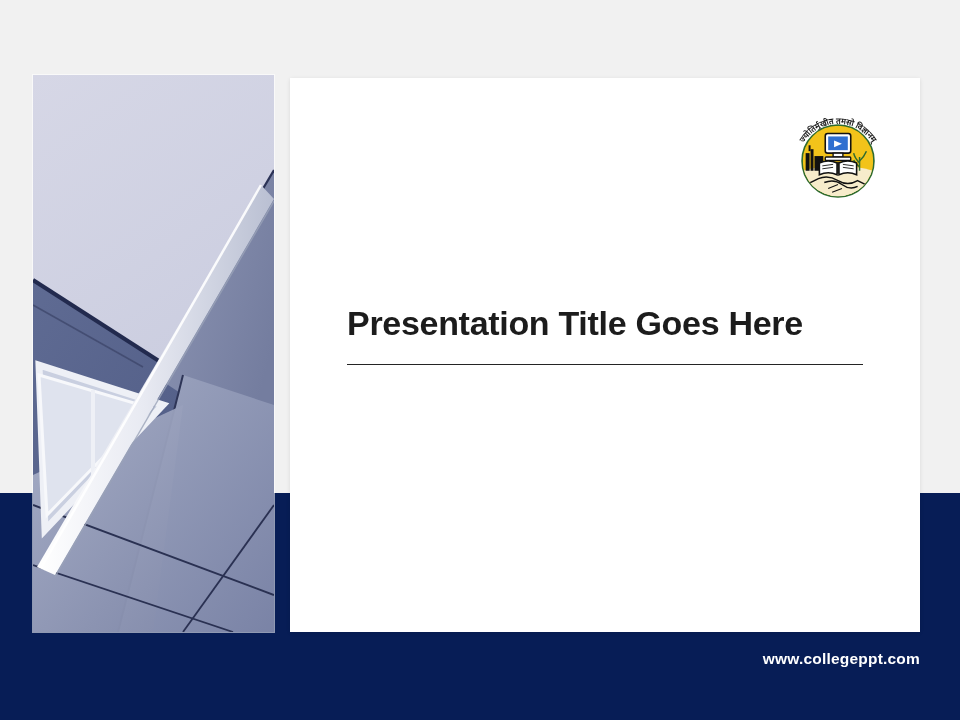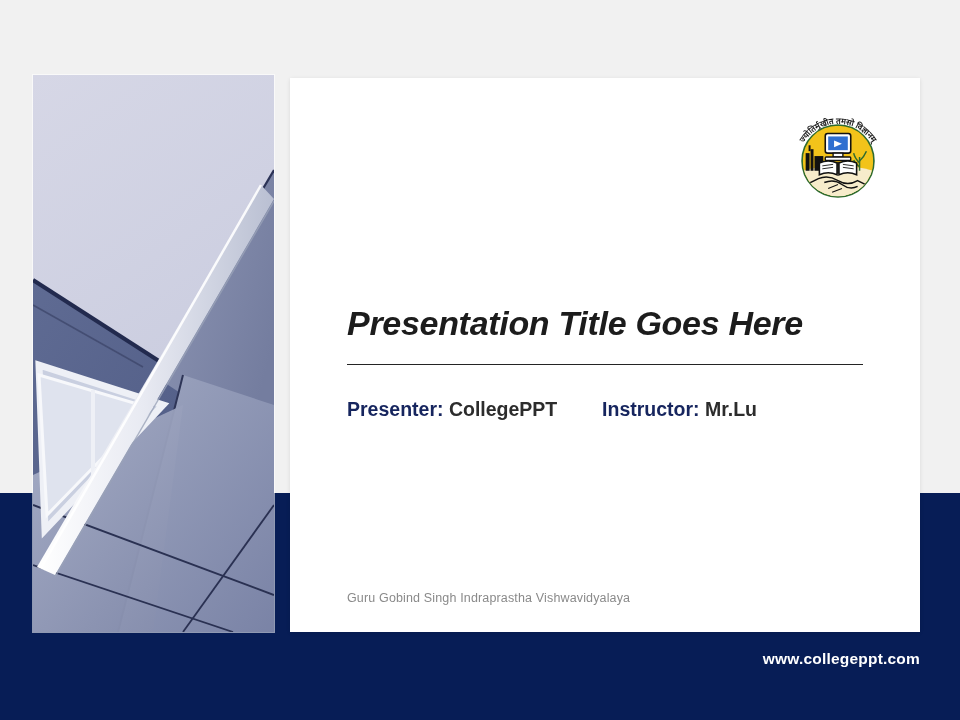--- a/index.html
+++ b/index.html
@@ -77,21 +77,20 @@
     position: absolute;
     left: 57px;    
     top: 226px;    
     width: 530px;
     font-size: 34px;
     font-weight: bold;
     color: #1c1c1c;
     letter-spacing: -0.3px;
     line-height: 1.15;
     white-space: nowrap;
-    font-style: italic;
   }
   .title-rule {
     position: absolute;
     left: 57px;
     top: 286px;   
     width: 516px;
     height: 0;
     border-top: 1.6px solid #242424;
   }
 
@@ -250,24 +249,16 @@
             <path d="M40,80 L50,76" fill="none" stroke-width="1.1"></path>
             <path d="M44,84 L54,80" fill="none" stroke-width="1.1"></path>
           </g>
         </g>
       </svg>
     </div>
 
     <div class="title">Presentation Title Goes Here</div>
     <div class="title-rule"></div>
 
-    <div class="credits">
-      <span class="lbl">Presenter:</span>
-      <span class="val">CollegePPT</span>
-      <span class="gap"></span>
-      <span class="lbl">Instructor:</span>
-      <span class="val">Mr.Lu</span>
-    </div>
-
-    <div class="univ-caption">Guru Gobind Singh Indraprastha Vishwavidyalaya</div>
+
   </div>
 
 </div>
 
 </body></html>

